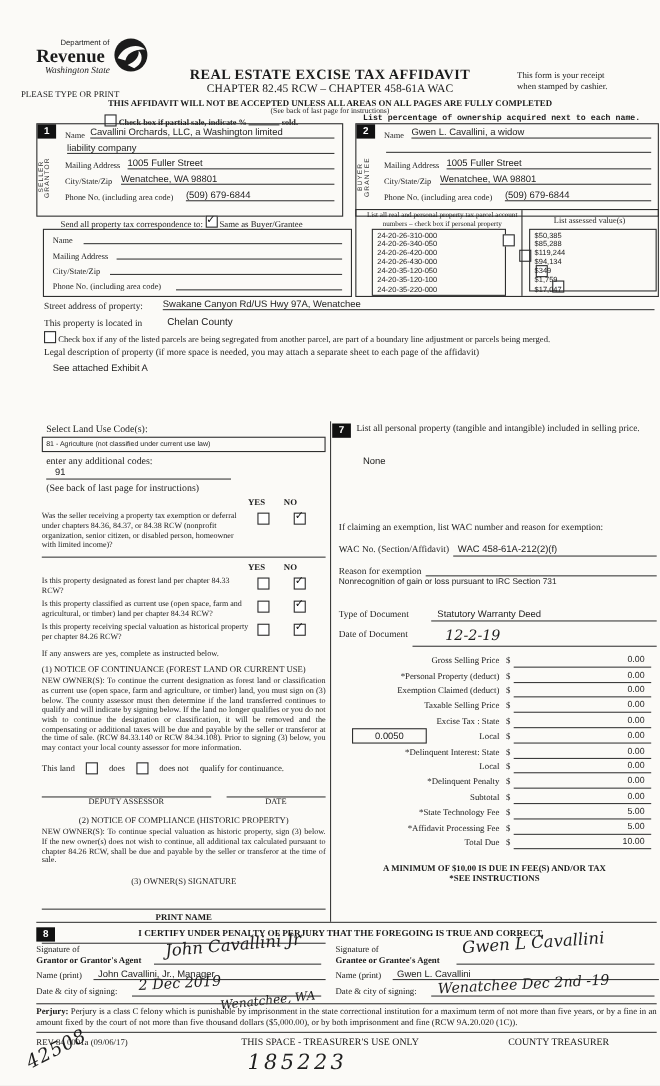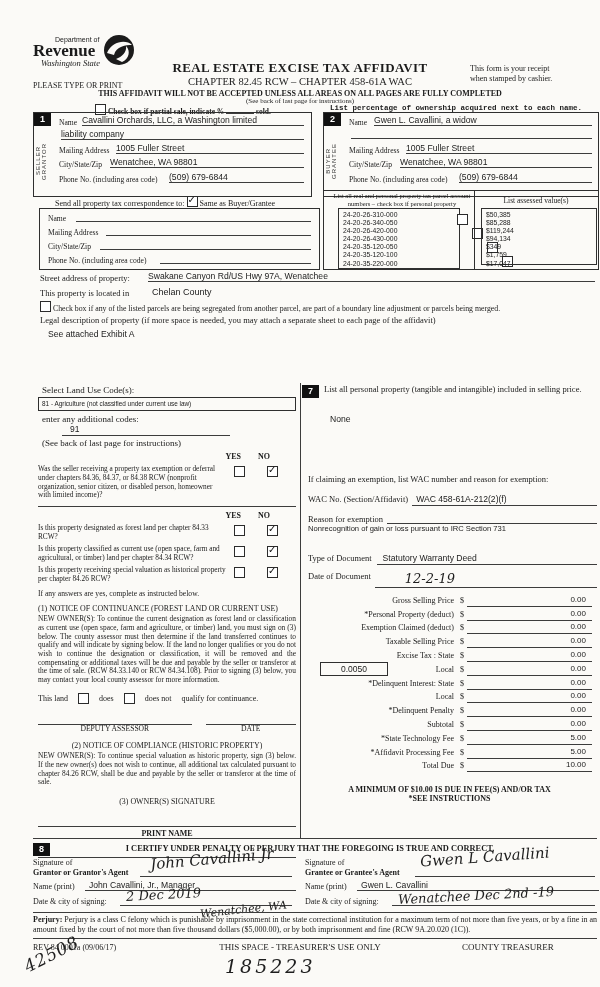--- a/index.html
+++ b/index.html
@@ -57,21 +57,21 @@
   </svg>
 
   <div class="abs b" style="left:0;top:60px;width:600px;text-align:center;font-size:13px;letter-spacing:.4px;">REAL ESTATE EXCISE TAX AFFIDAVIT</div>
   <div class="abs" style="left:0;top:76px;width:600px;text-align:center;font-size:10.5px;">CHAPTER 82.45 RCW – CHAPTER 458-61A WAC</div>
 
   <div class="abs" style="left:470px;top:64px;font-size:8px;line-height:1.3;">
     <div>This form is your receipt</div>
     <div>when stamped by cashier.</div>
   </div>
 
-  <div class="abs" style="left:33px;top:81px;font-size:8px;">PLEASE TYPE OR PRINT</div>
+  <div class="abs" style="left:19px;top:81px;font-size:8px;">PLEASE TYPE OR PRINT</div>
   <div class="abs b" style="left:0;top:89px;width:600px;text-align:center;font-size:8px;">THIS AFFIDAVIT WILL NOT BE ACCEPTED UNLESS ALL AREAS ON ALL PAGES ARE FULLY COMPLETED</div>
   <div class="abs" style="left:0;top:97px;width:600px;text-align:center;font-size:7px;">(See back of last page for instructions)</div>
 
   <div class="abs" style="left:95px;top:104px;font-size:7.5px;font-weight:bold;">
     <span class="cb"></span>
     <span>Check box if partial sale, indicate %</span>
     <span class="ul" style="display:inline-block;width:28px;"></span>
     <span>sold.</span>
   </div>
   <div class="abs b" style="left:330px;top:104px;font-size:7.5px;font-family:Liberation Mono, monospace;">List percentage of ownership acquired next to each name.</div>
@@ -168,21 +168,21 @@
   <div class="abs fval" style="left:48px;top:329px;">See attached Exhibit A</div>
 
   <div class="abs" style="left:300px;top:383px;height:455px;border-left:1px solid #3c3c3c;"></div>
   <div class="abs divline" style="left:33px;top:838px;width:564px;"></div>
 
   <div class="abs col" style="left:38px;top:385px;width:258px;">
     <div style="font-size:9px;padding-left:4px;">Select Land Use Code(s):</div>
     <div class="box sans" style="margin-top:2px;font-size:6.4px;padding:2px 3px;">81 - Agriculture (not classified under current use law)</div>
     <div style="margin-top:3px;font-size:9px;padding-left:4px;">
       <span>enter any additional codes:</span>
-      <span class="ul sans" style="display:inline-block;width:160px;font-size:8.5px;padding-left:8px;margin-left:20px;">91</span>
+      <span class="ul sans" style="display:inline-block;width:160px;font-size:8.5px;padding-left:8px;">91</span>
     </div>
     <div style="margin-top:2px;font-size:9px;padding-left:4px;">(See back of last page for instructions)</div>
 
     <div class="yn">
       <span>YES</span>
       <span>NO</span>
     </div>
     <div class="qrow">
       <div class="qtext">Was the seller receiving a property tax exemption or deferral under chapters 84.36, 84.37, or 84.38 RCW (nonprofit organization, senior citizen, or disabled person, homeowner with limited income)?</div>
       <div class="qboxes">
@@ -266,21 +266,21 @@
     </div>
 
     <div style="margin-top:9px;padding-left:6px;font-size:8.5px;display:flex;">
       <span>Reason for exemption</span>
       <span class="ul" style="flex:1;margin-left:4px;"></span>
     </div>
     <div class="sans" style="font-size:7.6px;padding-left:6px;margin-top:1px;">Nonrecognition of gain or loss pursuant to IRC Section 731</div>
 
     <div style="margin-top:20px;padding-left:6px;font-size:8.5px;display:flex;">
       <span>Type of Document</span>
-      <span class="ul fval" style="flex:1;margin-left:5px;padding-left:6px;">Statutory Warranty Deed</span>
+      <span class="ul fval" style="flex:1;margin-left:20px;padding-left:6px;">Statutory Warranty Deed</span>
     </div>
 
     <div style="margin-top:7px;padding-left:6px;font-size:8.5px;display:flex;align-items:flex-start;">
       <span>Date of Document</span>
       <span class="ul hw" style="flex:1;margin-left:4px;padding-left:30px;font-size:13px;">12-2-19</span>
     </div>
 
     <div style="margin-top:6px;position:relative;">
       <div class="fee-row">
         <span class="fee-lbl">Gross Selling Price</span>

